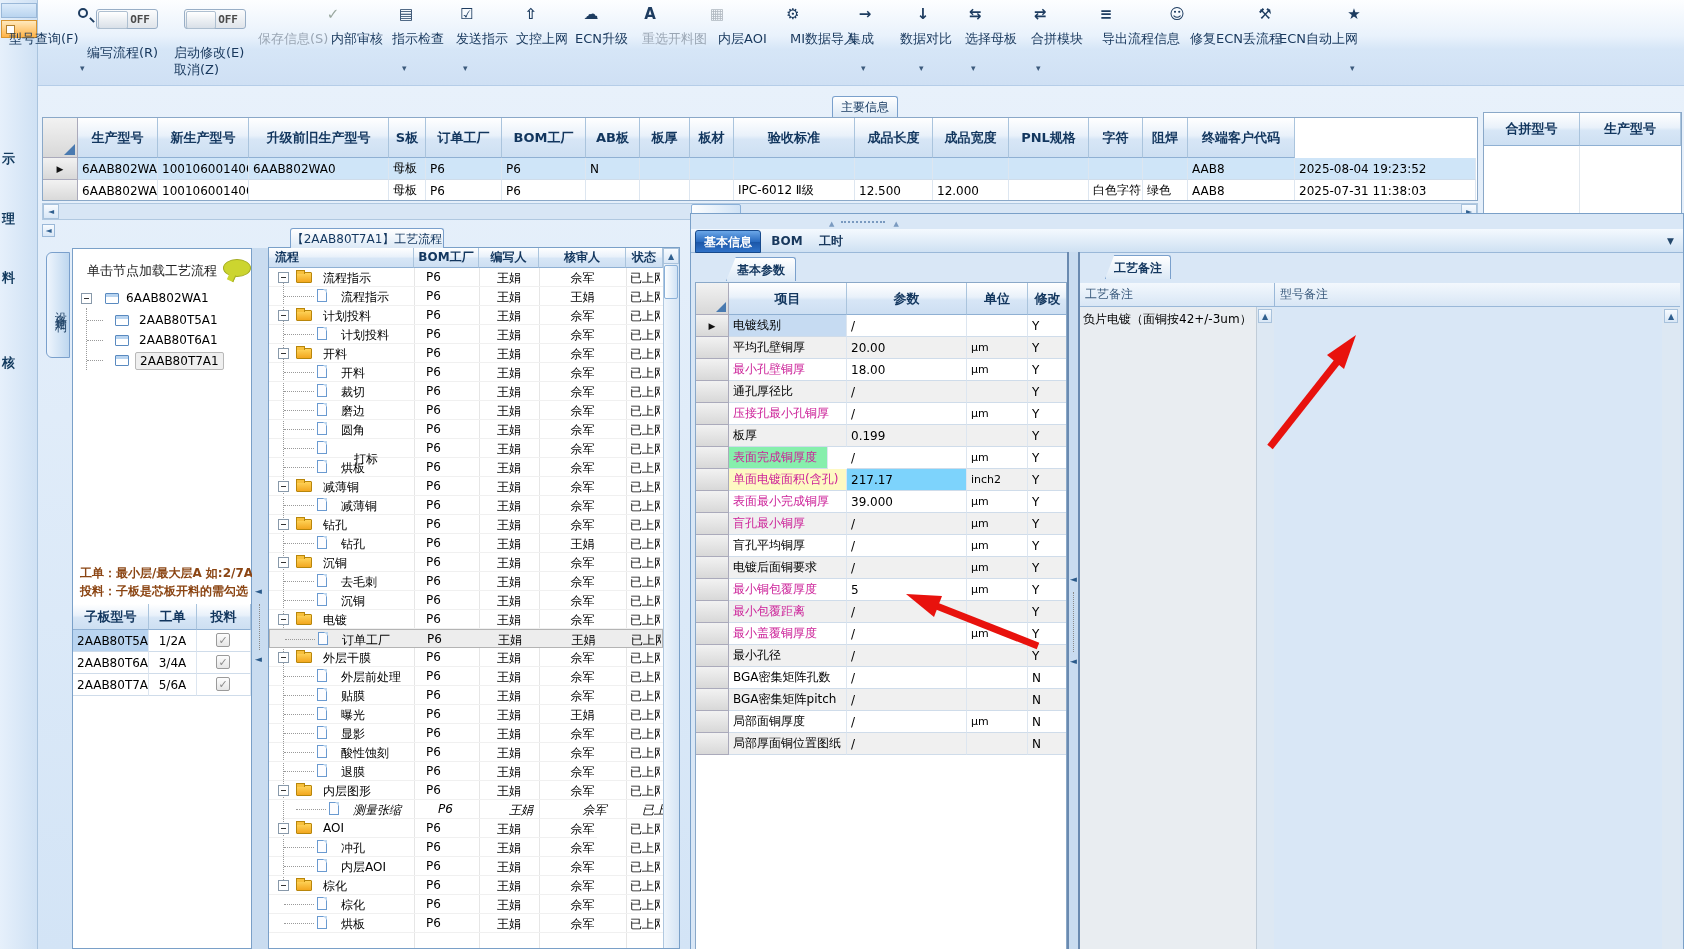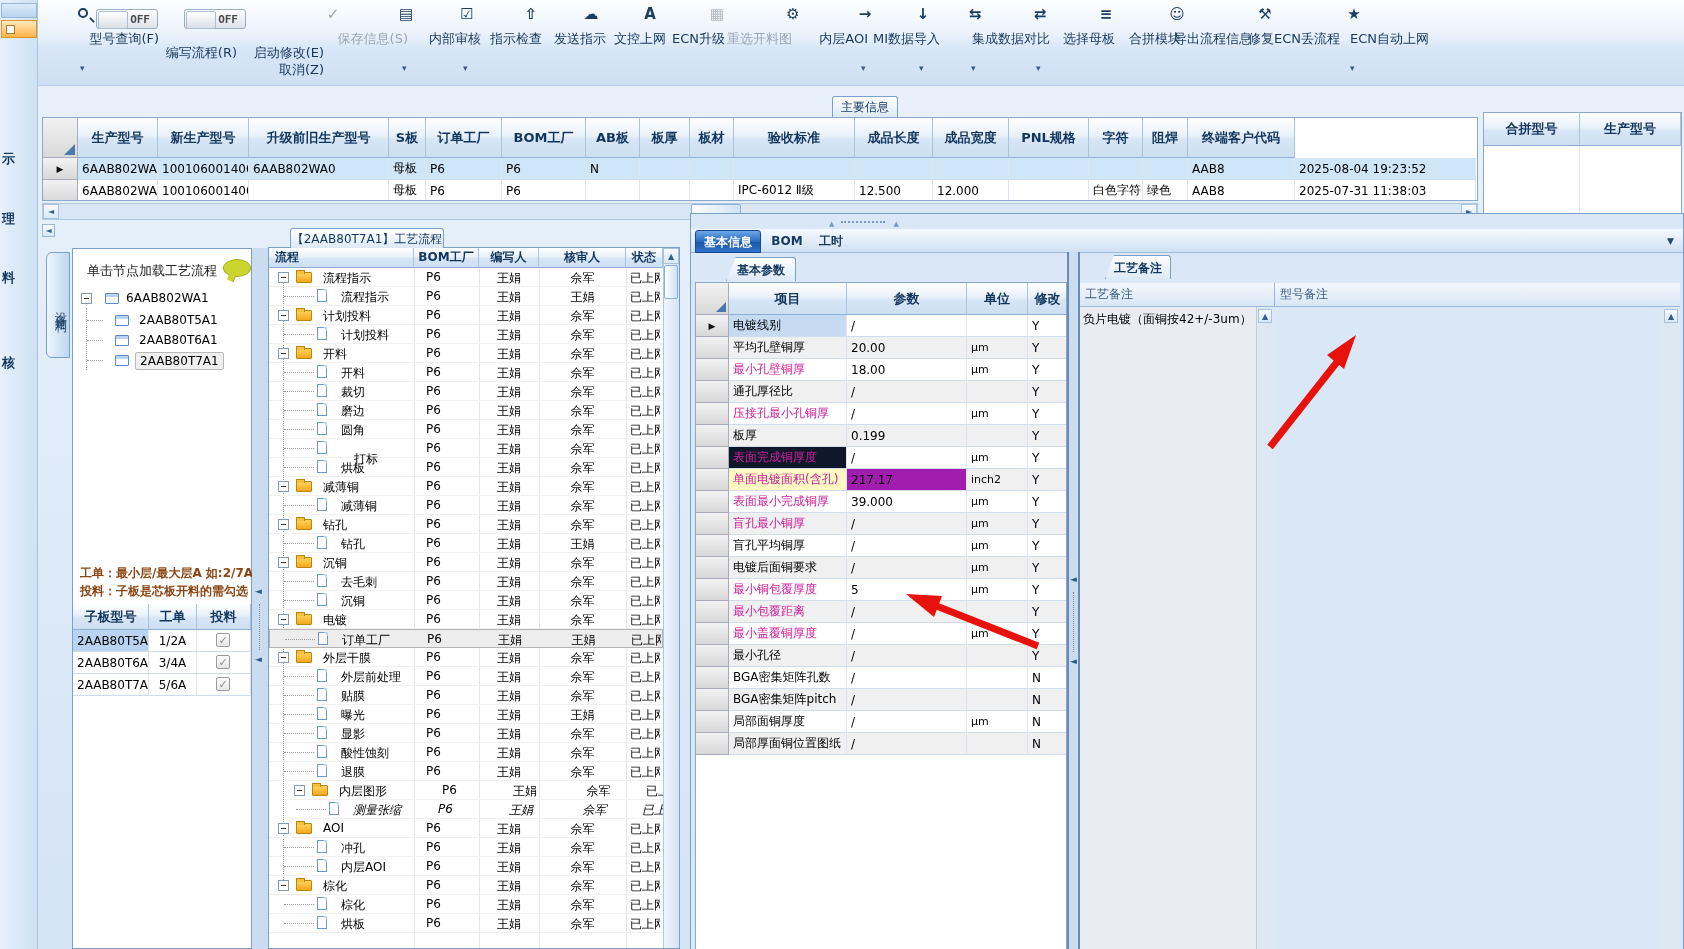--- a/index.html
+++ b/index.html
@@ -7,21 +7,21 @@
        font-family:"DejaVu Sans","Liberation Sans",sans-serif;font-size:12px;color:#000;}
   .abs{position:absolute;box-sizing:border-box;}
   .app{position:absolute;left:0;top:0;width:1684px;height:949px;}
   
   .edge{left:0;top:0;width:38px;height:949px;background:linear-gradient(90deg,#e6f0fb,#cfe1f4);border-right:1px solid #aac4de;}
   .edge-frag{left:2px;width:34px;font-size:13px;font-weight:bold;color:#123a5e;}
   
   .toolbar{left:38px;top:0;width:1646px;height:86px;
     background:linear-gradient(#fdfeff,#e9f2fc 42%,#d6e6f7 58%,#cfe0f4);
     border-bottom:1px solid #b5cde8;}
-  .tlabel{position:absolute;width:150px;text-align:right;font-size:13px;color:#17375c;white-space:nowrap;}
+  .tlabel{position:absolute;width:150px;text-align:left;font-size:13px;color:#17375c;white-space:nowrap;}
   .ticon{position:absolute;width:24px;text-align:center;font-size:15px;color:#1d3c60;font-weight:bold;}
   .tdrop{position:absolute;font-size:9px;color:#3c5a7c;}
   .toggle{position:absolute;width:62px;height:20px;border:1px solid #98aec6;border-radius:3px;
     background:linear-gradient(#fbfcfd,#dfe4ea);}
   .toggle .knob{position:absolute;left:1px;top:1px;width:28px;height:16px;border:1px solid #aebfd0;border-radius:2px;
     background:linear-gradient(#ffffff,#d9e0e8);}
   .toggle .off{position:absolute;right:7px;top:3px;font-size:11px;font-weight:bold;color:#4a4a4a;font-family:"DejaVu Sans Mono",monospace;}
   .mag{position:absolute;width:10px;height:10px;border:2px solid #1d3c60;border-radius:50%;}
   .mag i{position:absolute;left:9px;top:9px;width:6px;height:2px;background:#1d3c60;transform:rotate(45deg);display:block;}
   
@@ -634,21 +634,21 @@
         <div style="position: absolute; box-sizing: border-box; left: 15px; top: 9px; width: 30px; border-top: 1px dotted rgb(154, 154, 154);"></div>
         <div class="fileicon" style="position: absolute; box-sizing: border-box; left: 48px; top: 2px;">
           <i></i>
         </div>
         <div style="position: absolute; box-sizing: border-box; left: 72px; top: 2px; font-size: 12px; white-space: nowrap;">退膜</div>
         <div style="position: absolute; box-sizing: border-box; left: 157px; top: 2px; font-size: 12px;">P6</div>
         <div style="position: absolute; box-sizing: border-box; left: 210px; top: 2px; width: 60px; text-align: center; font-size: 12px;">王娟</div>
         <div style="position: absolute; box-sizing: border-box; left: 270px; top: 2px; width: 87px; text-align: center; font-size: 12px;">佘军</div>
         <div style="position: absolute; box-sizing: border-box; left: 361px; top: 2px; width: 30px; overflow: hidden; white-space: nowrap; font-size: 12px;">已上网</div>
       </div>
-      <div style="position: absolute; box-sizing: border-box; left: 16px; top: 533px; width: 394px; height: 19px; border-bottom: 1px solid rgb(240, 240, 240);">
+      <div style="position: absolute; box-sizing: border-box; left: 0px; top: 533px; width: 394px; height: 19px; border-bottom: 1px solid rgb(240, 240, 240);">
         <div class="expander" style="position: absolute; box-sizing: border-box; left: 9px; top: 4px;">
           <i></i>
         </div>
         <div class="foldericon" style="position: absolute; box-sizing: border-box; left: 27px; top: 4px;">
           <i></i>
         </div>
         <div style="position: absolute; box-sizing: border-box; left: 54px; top: 2px; font-size: 12px; white-space: nowrap;">内层图形</div>
         <div style="position: absolute; box-sizing: border-box; left: 157px; top: 2px; font-size: 12px;">P6</div>
         <div style="position: absolute; box-sizing: border-box; left: 210px; top: 2px; width: 60px; text-align: center; font-size: 12px;">王娟</div>
         <div style="position: absolute; box-sizing: border-box; left: 270px; top: 2px; width: 87px; text-align: center; font-size: 12px;">佘军</div>
@@ -790,27 +790,27 @@
       <div class="dcell" style="position: absolute; box-sizing: border-box; left: 33px; top: 120px; width: 118px; height: 22px; background: rgb(255, 255, 255); color: rgb(204, 34, 153);">压接孔最小孔铜厚</div>
       <div class="dcell" style="position: absolute; box-sizing: border-box; left: 151px; top: 120px; width: 120px; height: 22px; background: rgb(255, 255, 255);">/</div>
       <div class="dcell" style="position: absolute; box-sizing: border-box; left: 271px; top: 120px; width: 61px; height: 22px; background: rgb(255, 255, 255); font-size: 11px;">μm</div>
       <div class="dcell" style="position: absolute; box-sizing: border-box; left: 332px; top: 120px; width: 40px; height: 22px; background: rgb(255, 255, 255);">Y</div>
       <div class="selcol" style="position: absolute; box-sizing: border-box; left: 0px; top: 142px; width: 33px; height: 22px; display: flex; align-items: center; justify-content: center; font-size: 9px; color: rgb(17, 17, 17);"></div>
       <div class="dcell" style="position: absolute; box-sizing: border-box; left: 33px; top: 142px; width: 118px; height: 22px; background: rgb(240, 240, 240);">板厚</div>
       <div class="dcell" style="position: absolute; box-sizing: border-box; left: 151px; top: 142px; width: 120px; height: 22px; background: rgb(240, 240, 240);">0.199</div>
       <div class="dcell" style="position: absolute; box-sizing: border-box; left: 271px; top: 142px; width: 61px; height: 22px; background: rgb(240, 240, 240); font-size: 11px;"></div>
       <div class="dcell" style="position: absolute; box-sizing: border-box; left: 332px; top: 142px; width: 40px; height: 22px; background: rgb(240, 240, 240);">Y</div>
       <div class="selcol" style="position: absolute; box-sizing: border-box; left: 0px; top: 164px; width: 33px; height: 22px; display: flex; align-items: center; justify-content: center; font-size: 9px; color: rgb(17, 17, 17);"></div>
-      <div class="dcell" style="position: absolute; box-sizing: border-box; left: 33px; top: 164px; width: 118px; height: 22px; background: #0f172a; color: rgb(204, 34, 153); text-align: right;">表面完成铜厚度</div>
+      <div class="dcell" style="position: absolute; box-sizing: border-box; left: 33px; top: 164px; width: 99px; height: 22px; background: #86efac; color: rgb(204, 34, 153); text-align: right;">表面完成铜厚度</div>
       <div class="dcell" style="position: absolute; box-sizing: border-box; left: 151px; top: 164px; width: 120px; height: 22px; background: rgb(255, 255, 255);">/</div>
       <div class="dcell" style="position: absolute; box-sizing: border-box; left: 271px; top: 164px; width: 61px; height: 22px; background: rgb(255, 255, 255); font-size: 11px;">μm</div>
       <div class="dcell" style="position: absolute; box-sizing: border-box; left: 332px; top: 164px; width: 40px; height: 22px; background: rgb(255, 255, 255);">Y</div>
       <div class="selcol" style="position: absolute; box-sizing: border-box; left: 0px; top: 186px; width: 33px; height: 22px; display: flex; align-items: center; justify-content: center; font-size: 9px; color: rgb(17, 17, 17);"></div>
       <div class="dcell" style="position: absolute; box-sizing: border-box; left: 33px; top: 186px; width: 118px; height: 22px; background: #fef9c3; color: rgb(204, 34, 153);">单面电镀面积(含孔)</div>
-      <div class="dcell" style="position: absolute; box-sizing: border-box; left: 151px; top: 186px; width: 120px; height: 22px; background: #a21caf;">217.17</div>
+      <div class="dcell" style="position: absolute; box-sizing: border-box; left: 151px; top: 186px; width: 120px; height: 22px; background: #7dd3fc;">217.17</div>
       <div class="dcell" style="position: absolute; box-sizing: border-box; left: 271px; top: 186px; width: 61px; height: 22px; background: rgb(240, 240, 240); font-size: 11px;">inch2</div>
       <div class="dcell" style="position: absolute; box-sizing: border-box; left: 332px; top: 186px; width: 40px; height: 22px; background: rgb(240, 240, 240);">Y</div>
       <div class="selcol" style="position: absolute; box-sizing: border-box; left: 0px; top: 208px; width: 33px; height: 22px; display: flex; align-items: center; justify-content: center; font-size: 9px; color: rgb(17, 17, 17);"></div>
       <div class="dcell" style="position: absolute; box-sizing: border-box; left: 33px; top: 208px; width: 118px; height: 22px; background: rgb(255, 255, 255); color: rgb(204, 34, 153);">表面最小完成铜厚</div>
       <div class="dcell" style="position: absolute; box-sizing: border-box; left: 151px; top: 208px; width: 120px; height: 22px; background: rgb(255, 255, 255);">39.000</div>
       <div class="dcell" style="position: absolute; box-sizing: border-box; left: 271px; top: 208px; width: 61px; height: 22px; background: rgb(255, 255, 255); font-size: 11px;">μm</div>
       <div class="dcell" style="position: absolute; box-sizing: border-box; left: 332px; top: 208px; width: 40px; height: 22px; background: rgb(255, 255, 255);">Y</div>
       <div class="selcol" style="position: absolute; box-sizing: border-box; left: 0px; top: 230px; width: 33px; height: 22px; display: flex; align-items: center; justify-content: center; font-size: 9px; color: rgb(17, 17, 17);"></div>
       <div class="dcell" style="position: absolute; box-sizing: border-box; left: 33px; top: 230px; width: 118px; height: 22px; background: rgb(240, 240, 240); color: rgb(204, 34, 153);">盲孔最小铜厚</div>
       <div class="dcell" style="position: absolute; box-sizing: border-box; left: 151px; top: 230px; width: 120px; height: 22px; background: rgb(240, 240, 240);">/</div>

